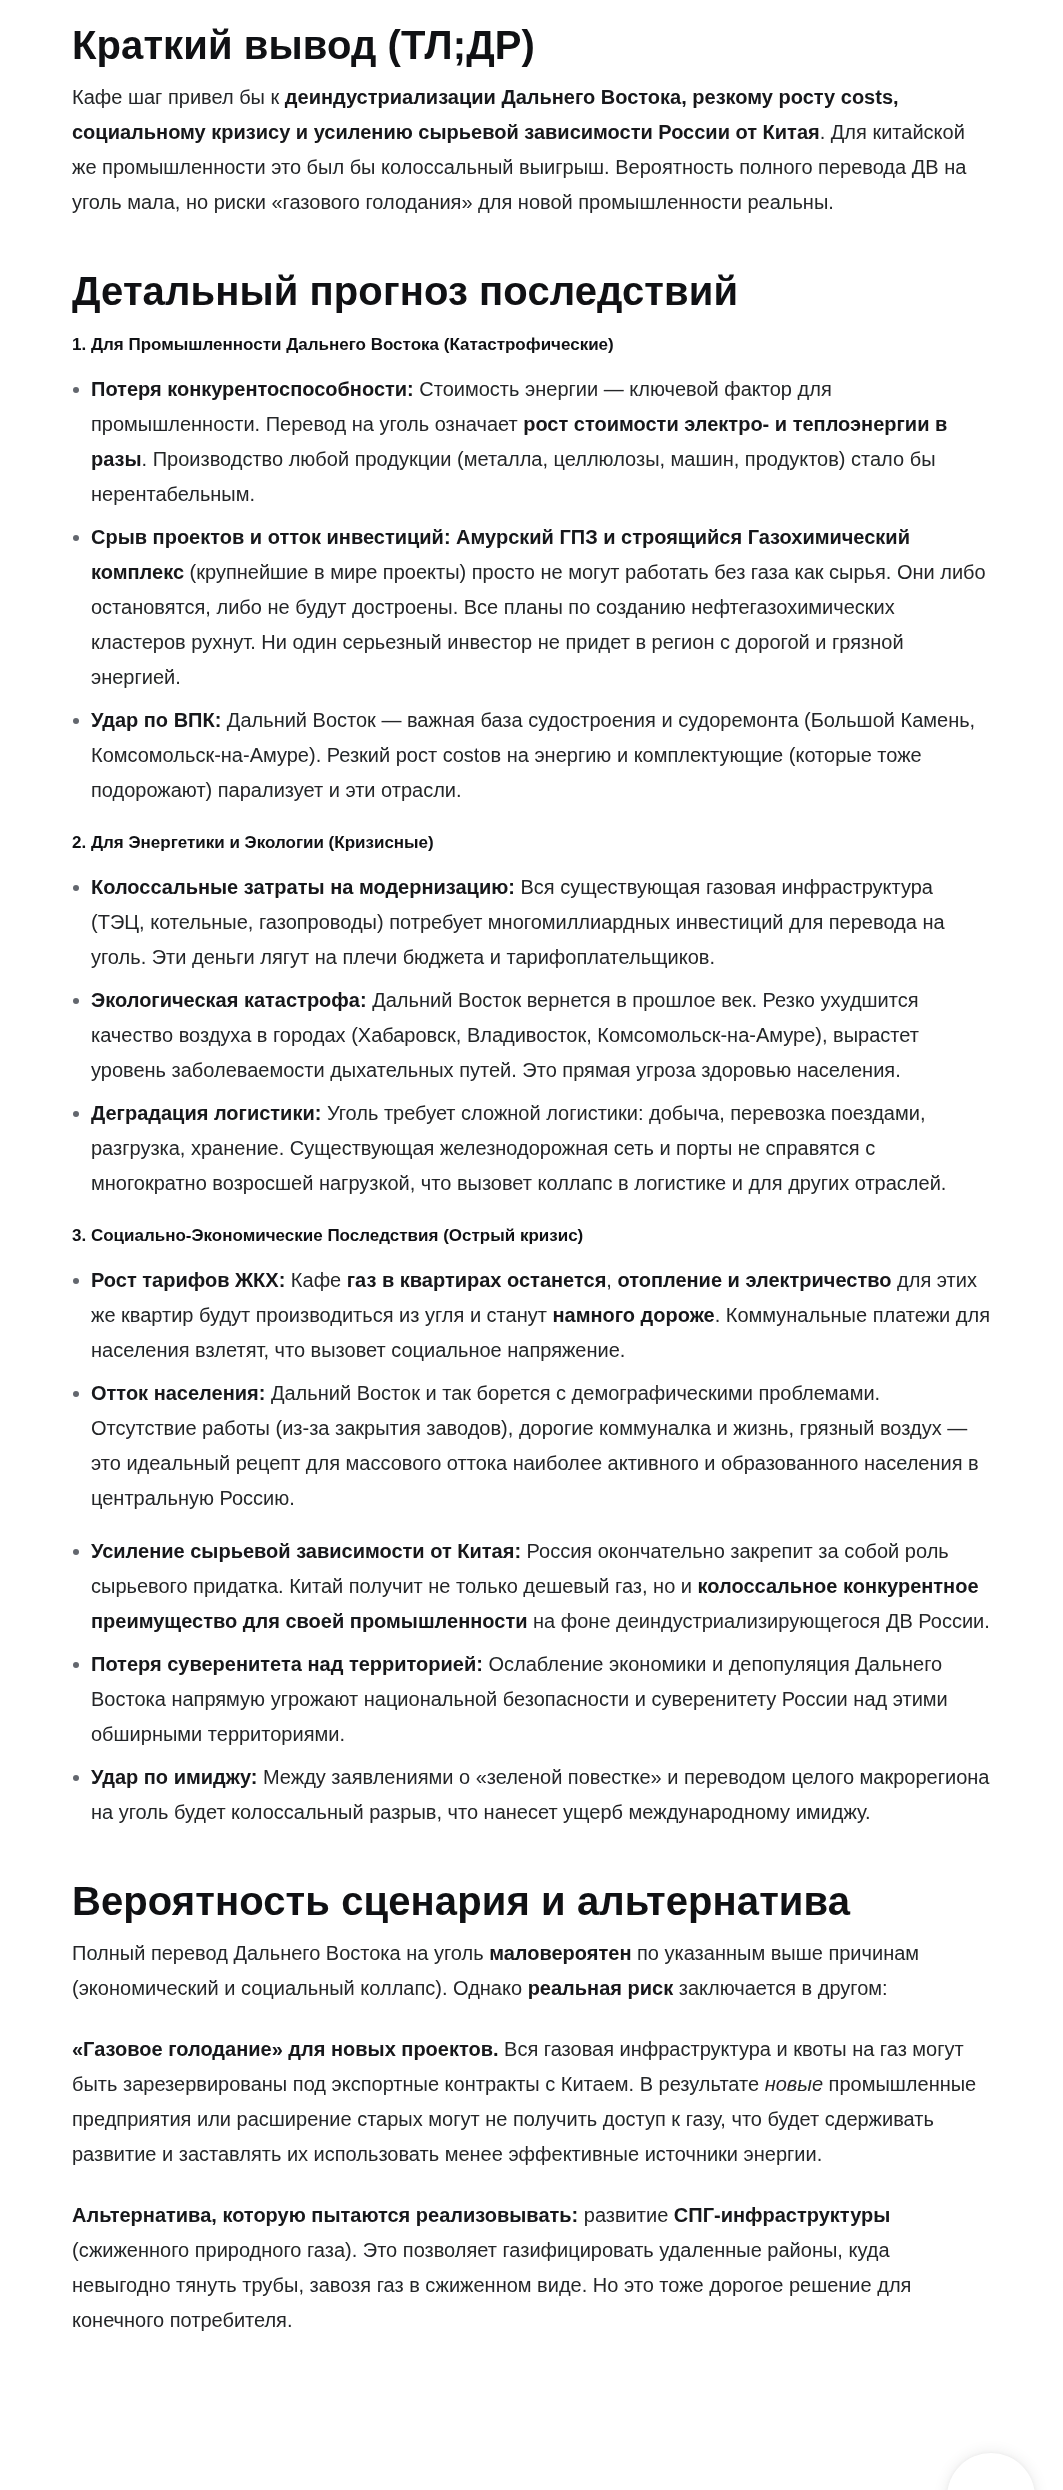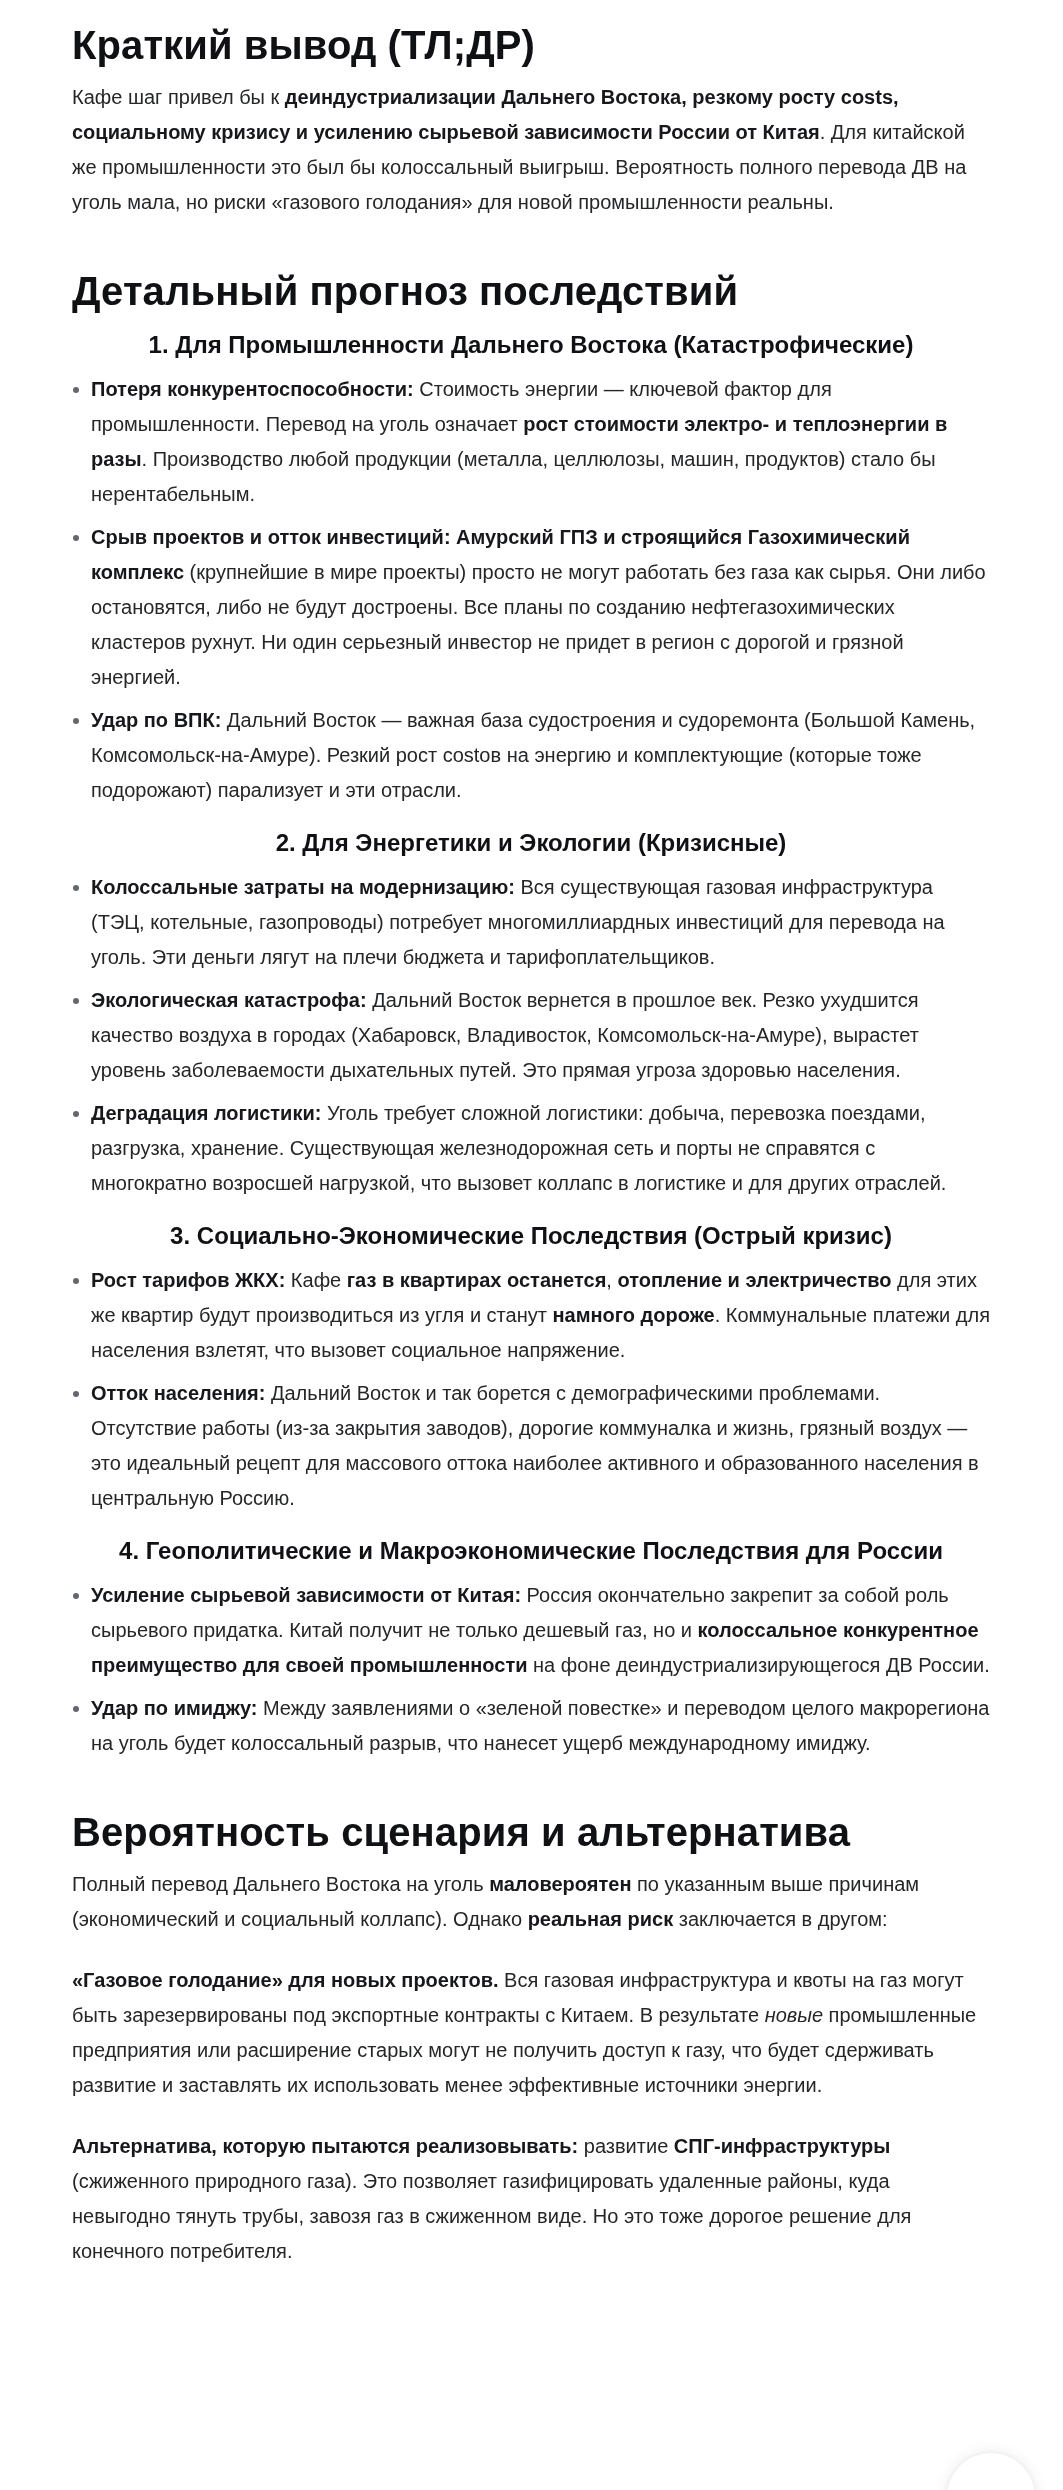--- a/index.html
+++ b/index.html
@@ -24,26 +24,25 @@
   .doc h2 {
     font-size: 40px;
     line-height: 38px;
     font-weight: 700;
     color: #101114;
     margin: 52px 0 14px 0;
     letter-spacing: 0.1px;
   }
   .doc h2:first-child { margin-top: 8px; }
   .doc h3 {
-    font-size: 24px;
+    font-size: 17px;
     line-height: 30px;
     font-weight: 700;
     color: #101114;
     margin: 20px 0 12px 0;
-    text-align: center;
   }
   .doc p {
     margin: 16px 0 26px 0;
   }
   .doc ul {
     list-style: none;
     margin: 0 0 18px 0;
     padding: 0;
   }
   .doc li {
@@ -90,23 +89,23 @@
     <ul>
       <li><span class="bullet"></span><strong>Колоссальные затраты на модернизацию:</strong><span> Вся существующая газовая инфраструктура (ТЭЦ, котельные, газопроводы) потребует многомиллиардных инвестиций для перевода на уголь. Эти деньги лягут на плечи бюджета и тарифоплательщиков.</span></li>
       <li><span class="bullet"></span><strong>Экологическая катастрофа:</strong><span> Дальний Восток вернется в прошлое век. Резко ухудшится качество воздуха в городах (Хабаровск, Владивосток, Комсомольск-на-Амуре), вырастет уровень заболеваемости дыхательных путей. Это прямая угроза здоровью населения.</span></li>
       <li><span class="bullet"></span><strong>Деградация логистики:</strong><span> Уголь требует сложной логистики: добыча, перевозка поездами, разгрузка, хранение. Существующая железнодорожная сеть и порты не справятся с многократно возросшей нагрузкой, что вызовет коллапс в логистике и для других отраслей.</span></li>
     </ul>
     <h3><span>3. Социально-Экономические Последствия (Острый кризис)</span></h3>
     <ul>
       <li><span class="bullet"></span><strong>Рост тарифов ЖКХ:</strong><span> Кафе </span><strong>газ в квартирах останется</strong><span>, </span><strong>отопление и электричество</strong><span> для этих же квартир будут производиться из угля и станут </span><strong>намного дороже</strong><span>. Коммунальные платежи для населения взлетят, что вызовет социальное напряжение.</span></li>
       <li><span class="bullet"></span><strong>Отток населения:</strong><span> Дальний Восток и так борется с демографическими проблемами. Отсутствие работы (из-за закрытия заводов), дорогие коммуналка и жизнь, грязный воздух — это идеальный рецепт для массового оттока наиболее активного и образованного населения в центральную Россию.</span></li>
     </ul>
-    <h3><span>4. Геополитические и Макроэкономические Последствия для России</span></h3>
     <ul>
       <li><span class="bullet"></span><strong>Усиление сырьевой зависимости от Китая:</strong><span> Россия окончательно закрепит за собой роль сырьевого придатка. Китай получит не только дешевый газ, но и </span><strong>колоссальное конкурентное преимущество для своей промышленности</strong><span> на фоне деиндустриализирующегося ДВ России.</span></li>
+      <li><span class="bullet"></span><strong>Потеря суверенитета над территорией:</strong><span> Ослабление экономики и депопуляция Дальнего Востока напрямую угрожают национальной безопасности и суверенитету России над этими обширными территориями.</span></li>
       <li><span class="bullet"></span><strong>Удар по имиджу:</strong><span> Между заявлениями о «зеленой повестке» и переводом целого макрорегиона на уголь будет колоссальный разрыв, что нанесет ущерб международному имиджу.</span></li>
     </ul>
     <h2><span>Вероятность сценария и альтернатива</span></h2>
     <p><span>Полный перевод Дальнего Востока на уголь </span><strong>маловероятен</strong><span> по указанным выше причинам (экономический и социальный коллапс). Однако </span><strong>реальная риск</strong><span> заключается в другом:</span></p>
     <p><strong>«Газовое голодание» для новых проектов.</strong><span> Вся газовая инфраструктура и квоты на газ могут быть зарезервированы под экспортные контракты с Китаем. В результате </span><span class="it">новые</span><span> промышленные предприятия или расширение старых могут не получить доступ к газу, что будет сдерживать развитие и заставлять их использовать менее эффективные источники энергии.</span></p>
     <p><strong>Альтернатива, которую пытаются реализовывать:</strong><span> развитие </span><strong>СПГ-инфраструктуры</strong><span> (сжиженного природного газа). Это позволяет газифицировать удаленные районы, куда невыгодно тянуть трубы, завозя газ в сжиженном виде. Но это тоже дорогое решение для конечного потребителя.</span></p>
     <p></p>
   </div>
 
 <div class="scroll-bubble"></div>

